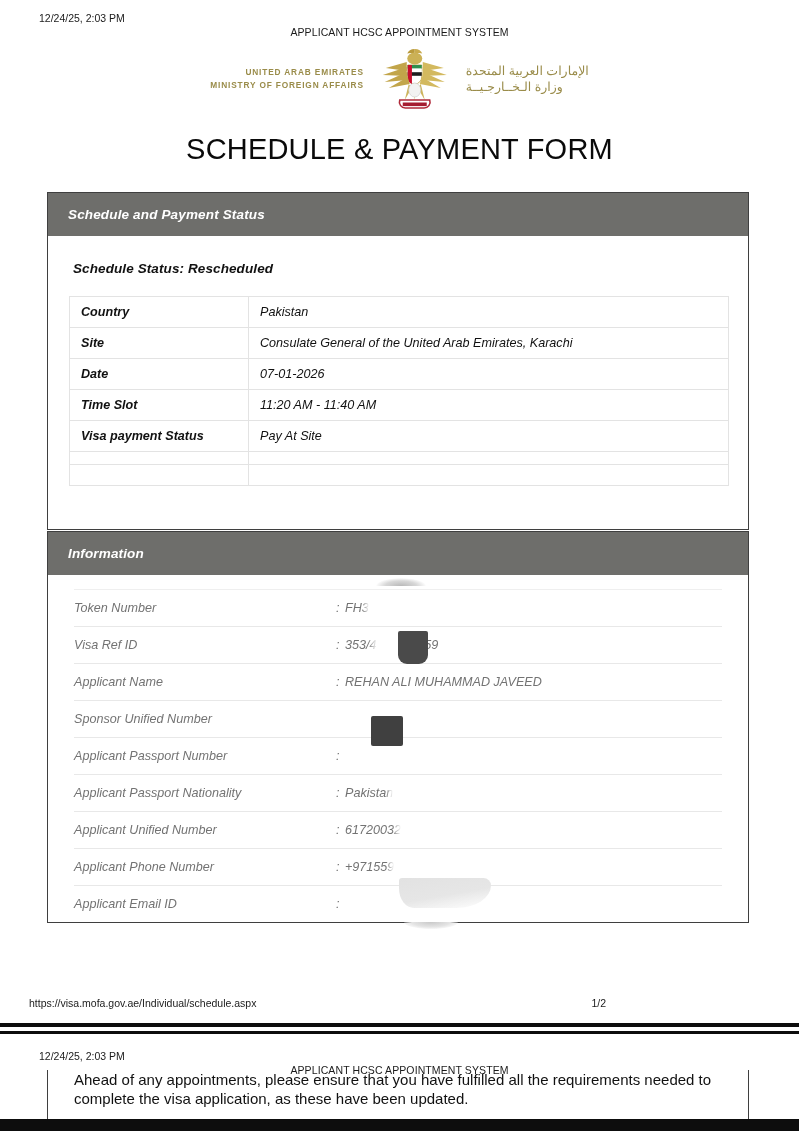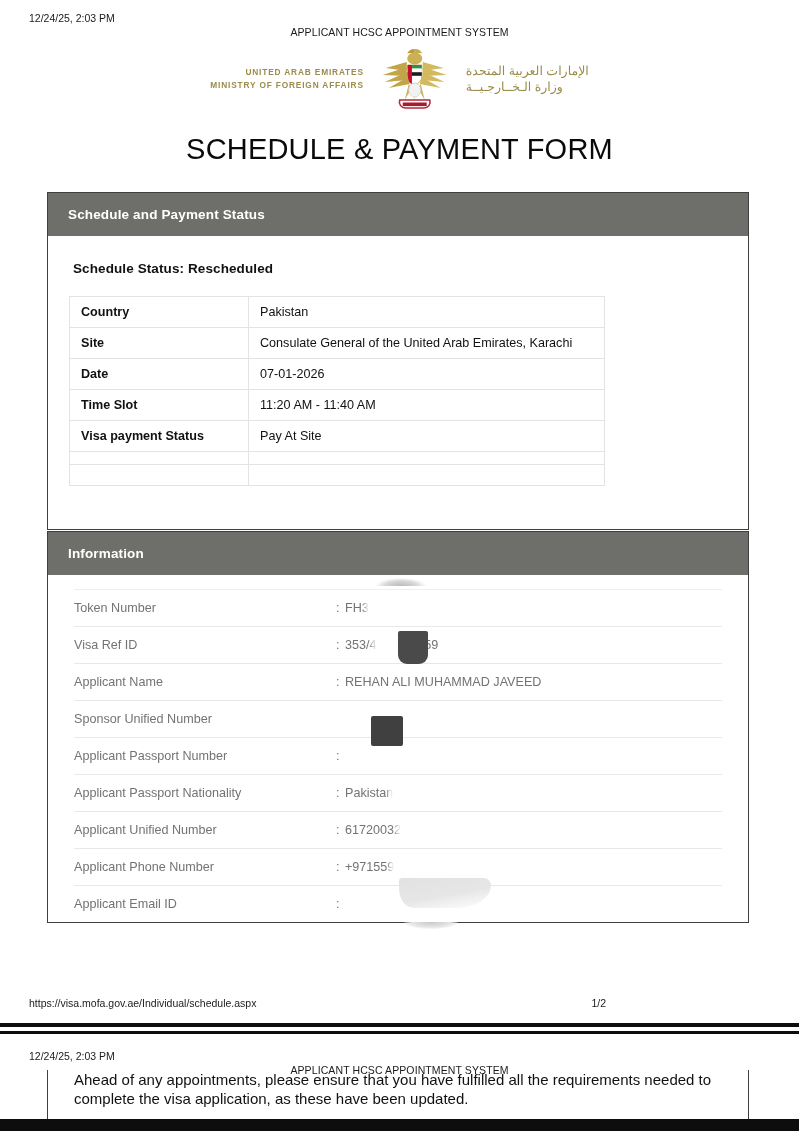--- a/index.html
+++ b/index.html
@@ -29,21 +29,21 @@
   }
 
   .print-header {
     position: absolute;
     left: 0; top: 12px;
     width: 799px;
     height: 16px;
   }
   .print-header .ph-date {
     position: absolute;
-    left: 29px; top: 0;
+    left: 39px; top: 0;
     font-size: 10.5px;
     color: #1a1a1a;
     white-space: nowrap;
   }
   .print-header .ph-title {
     position: absolute;
     left: 0; top: 0;
     width: 799px;
     text-align: center;
     font-size: 10.5px;
@@ -106,20 +106,21 @@
   }
 
   
   .panel {
     position: absolute;
     left: 47px;
     width: 702px;
     background: #fff;
     border: 1px solid #3f3f3f;
     box-sizing: border-box;
+    font-style: italic;
   }
   .panel-head {
     background: #6e6e6b;
     color: #fff;
     font-size: 13.5px;
     font-weight: bold;
     padding: 15px 0 14px 20px;
     letter-spacing: 0.15px;
     line-height: 1;
   }
@@ -135,21 +136,21 @@
     font-size: 13.5px;
     font-weight: bold;
     color: #111;
     padding: 25px 0 0 25px;
     letter-spacing: 0.1px;
   }
 
   
   .sched-table {
     margin: 20px 21px 0 21px;
-    width: 536px;
+    width: 660px;
     border-collapse: collapse;
     table-layout: fixed;
   }
   .sched-table td {
     border: 1px solid #e3e3e3;
     font-size: 12.6px;
     padding: 8px 0 8px 11px;
     height: 14px;
     vertical-align: middle;
     color: #111;

